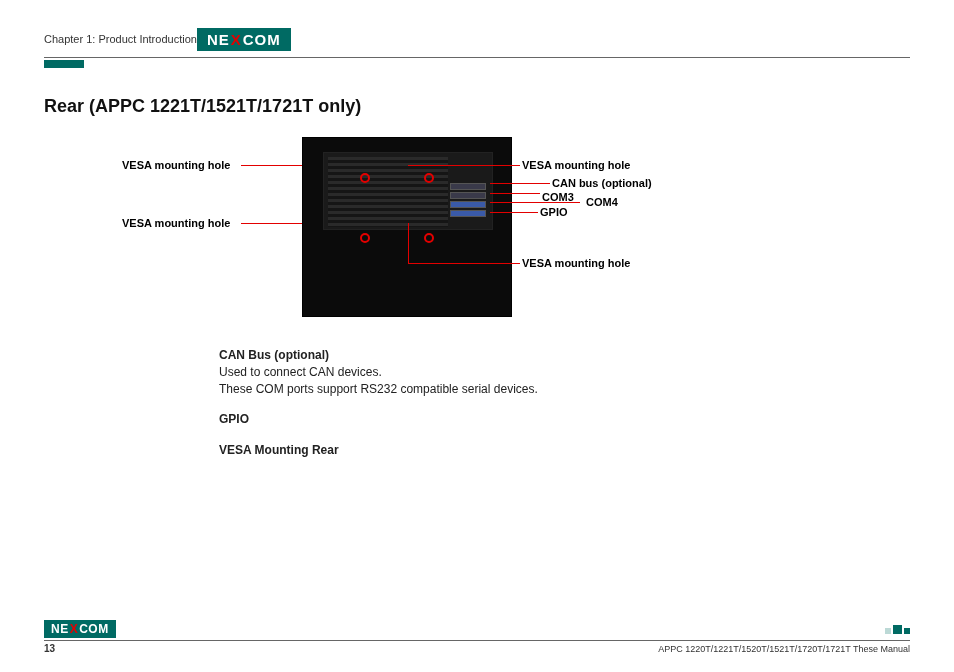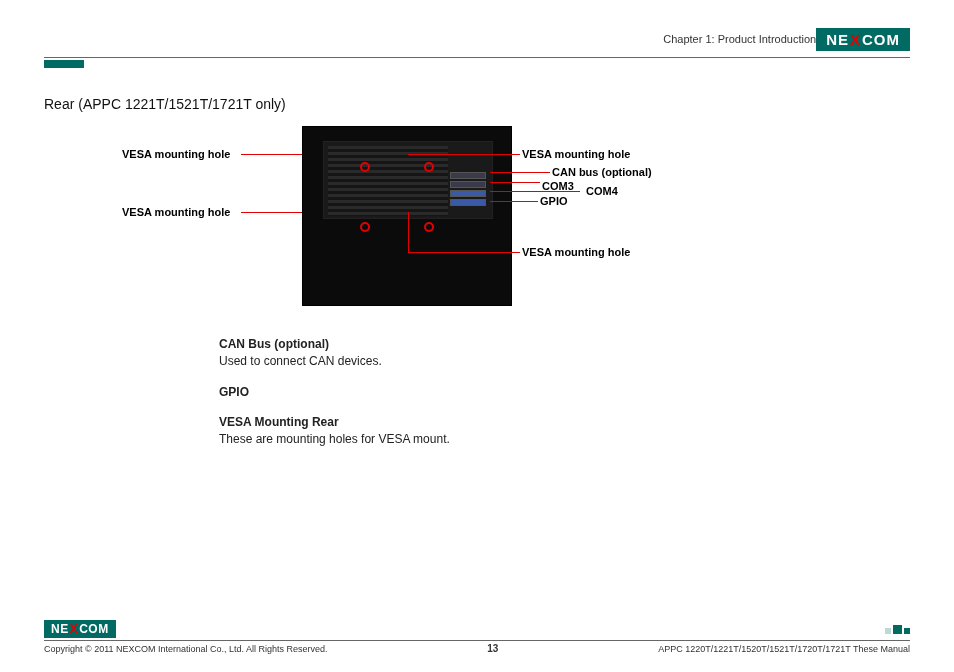--- a/index.html
+++ b/index.html
@@ -13,21 +13,21 @@
   }
   .page {
     position: relative;
     width: 100%;
     height: 100%;
     padding: 24px 44px 30px 44px;
   }
   
   .header-row {
     display: flex;
-    justify-content: flex-end;
+    justify-content: flex-start;
     align-items: center;
     height: 30px;
   }
   .chapter { font-size: 11px; color: #333; }
   .logo-top, .logo-bottom {
     background: #006a63;
     color: #fff;
     font-weight: bold;
     letter-spacing: 1px;
     padding: 3px 10px;
@@ -42,23 +42,23 @@
   }
   .accent-bar {
     width: 40px;
     height: 8px;
     background: #006a63;
     margin-top: 2px;
     margin-bottom: 28px;
   }
   
   h2.heading {
-    font-size: 14px;
-    font-weight: normal;
-    margin-bottom: 14px;
+    font-size: 18px;
+    font-weight: bold;
+    margin-bottom: 20px;
     color: #111;
   }
   
   .diagram-area {
     position: relative;
     width: 720px;
     height: 190px;
     margin-left: 78px;
     margin-bottom: 20px;
   }
@@ -236,41 +236,40 @@
 
     <div class="leader" style="left:286px; top:86px; width:1px; height:40px; background:#e30000;"></div>
     <div class="leader" style="left:286px; top:126px; width:112px;"></div>
     <div class="label-txt" style="left:400px; top:120px;">VESA mounting hole</div>
   </div>
 
   <div class="descs">
     <div class="desc-term">CAN Bus (optional)</div>
     <div>Used to connect CAN devices.</div>
 
+    <div>These COM ports support RS232 compatible serial devices.</div>
 
     <div class="desc-term">GPIO</div>
 
     <div class="desc-term">VESA Mounting Rear</div>
-    <div>These are mounting holes for VESA mount.</div>
   </div>
 
   <div class="footer">
     <div class="footer-row-top">
       <div class="logo-bottom">
         <span>NE</span>
           <span class="logo-x">X</span>
           <span>COM</span>
       </div>
       <div class="footer-squares">
         <span class="sq light"></span>
         <span class="sq lg"></span>
         <span class="sq"></span>
       </div>
     </div>
     <div class="footer-line"></div>
     <div class="footer-row-btm">
-      <div>Copyright © 2011 NEXCOM International Co., Ltd. All Rights Reserved.</div>
       <div class="page-num">13</div>
       <div>APPC 1220T/1221T/1520T/1521T/1720T/1721T These Manual</div>
     </div>
   </div>
 
 </div>
 
 </body></html>

